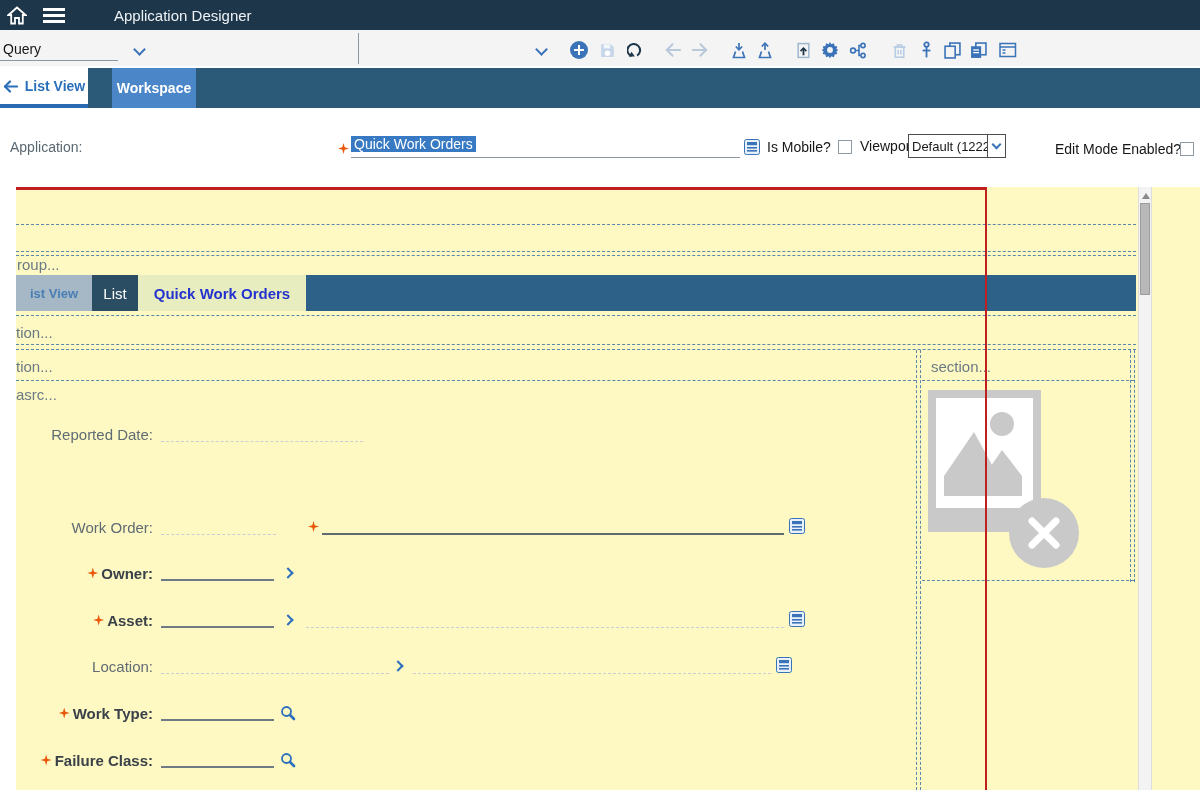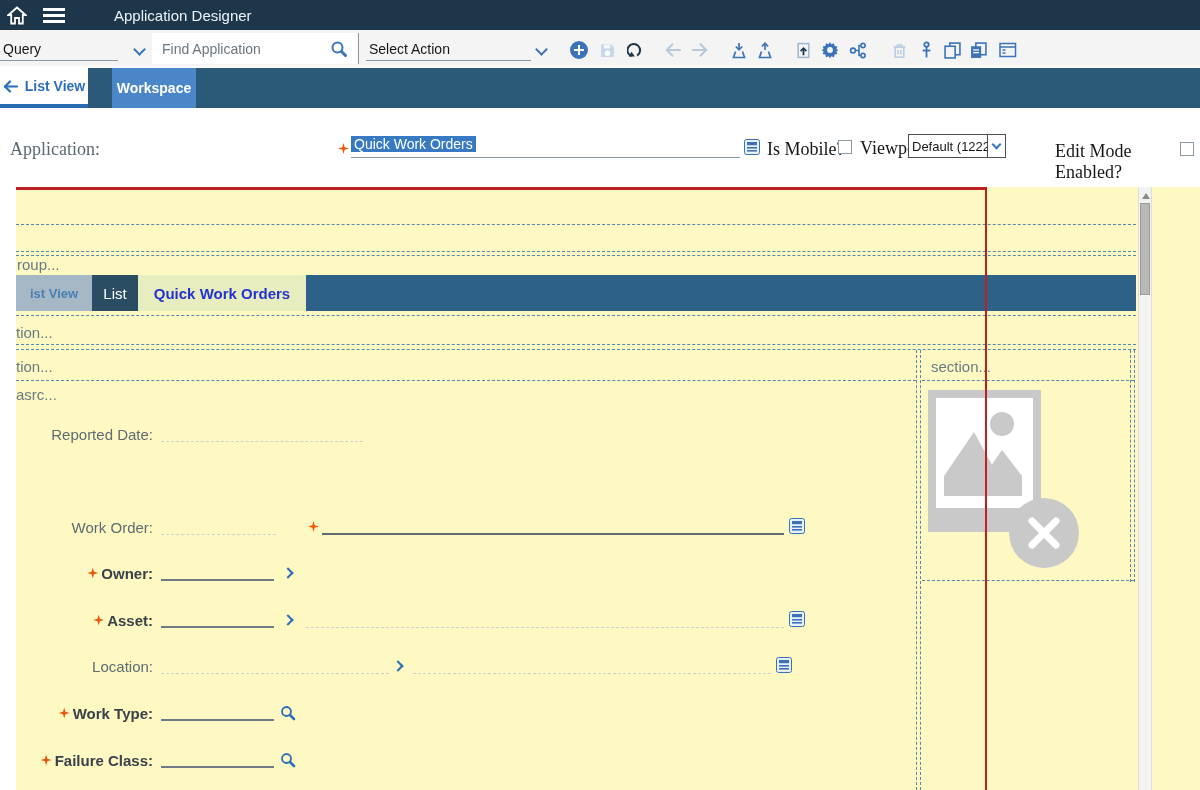--- a/index.html
+++ b/index.html
@@ -30,21 +30,21 @@
   .new-circle::before { left:8px; top:4px; width:2px; height:10px; }
   .new-circle::after { left:4px; top:8px; width:10px; height:2px; }
 
   
   .nav-tabs { position:absolute; left:0; top:68px; width:1200px; height:40px; background:#2a5a78; display:flex;gap:24px; }
   .tab-listview { width:88px; height:40px; background:#fff; border-bottom:4px solid #2a6ab0; display:flex; align-items:center; justify-content:center; gap:6px; color:#2a6fbb; font-weight:bold; font-size:14px; cursor:pointer; }
   .tab-workspace { width:84px; height:40px; background:#4a86c8; color:#fff; font-weight:bold; font-size:14px; display:flex; align-items:center; justify-content:center; cursor:pointer; }
 
   
   .record-bar { position:absolute; left:0; top:108px; width:1200px; height:79px; background:#fff; }
-  .lbl { font-size:18px; color:#5a6872;font-family:Liberation Serif, serif; }
+  .lbl { font-size:14px; color:#5a6872; }
   .uline-input { border-bottom:1px solid #8b98a4; height:22px; font-size:14px; color:#161616; }
   .sel-highlight { background:#3779c2; color:#fff; padding:0 3px; font-size:14px; }
   .cbox { appearance:none; -webkit-appearance:none; width:14px; height:14px; border:1px solid #8d99a5; background:#fff; cursor:pointer; }
   .star { width:11px; height:11px; background:#e8590c; display:inline-block;
           clip-path:polygon(50% 0%,61% 39%,100% 50%,61% 61%,50% 100%,39% 61%,0% 50%,39% 39%); }
   .viewport-sel { position:absolute; left:908px; top:26px; width:98px; height:24px; border:1px solid #4d4d4d; background:#fff; font-size:13px; color:#161616; cursor:pointer; }
   .viewport-sel .vtext { position:absolute; left:3px; top:4px; width:76px; overflow:hidden; white-space:nowrap; }
   .viewport-sel .varrow { position:absolute; right:0; top:0; width:18px; height:22px; border-left:1px solid #4d4d4d; display:flex; align-items:center; justify-content:center; }
 
   
@@ -94,32 +94,22 @@
   </div>
   <div class="app-title">Application Designer</div>
 </div>
 
 <div class="toolbar">
   <div class="query-box">
     <span>Query</span>
   </div>
   <span class="chev-down abs" style="left:135px; top:15px;"></span>
 
-  <div class="find-box">
-    <input type="text" placeholder="Find Application" style="">
-    <svg class="abs" style="left:178px; top:7px;" width="18" height="18" viewBox="0 0 18 18" fill="none" stroke="#3b73b9">
-      <circle cx="7.5" cy="7.5" r="5" stroke-width="2"></circle>
-      <line x1="11.5" y1="11.5" x2="15.5" y2="15.5" stroke-width="3" stroke-linecap="round"></line>
-    </svg>
-  </div>
   <div class="vsep"></div>
 
-  <div class="sel-action">
-    <span>Select Action</span>
-  </div>
   <span class="chev-down abs" style="left:537px; top:15px;"></span>
 
   <div class="tb-icon" style="left:570px;">
     <div class="new-circle"></div>
   </div>
   <div class="tb-icon" style="left:598px;">
     <svg width="17" height="17" viewBox="0 0 16 16">
       <path d="M2 2 H11 L14 5 V14 H2 Z" fill="#c7d6ea"></path>
       <rect x="4.5" y="2.5" width="6" height="3.5" fill="#fff" opacity="0.8"></rect>
       <circle cx="8" cy="10.5" r="2.6" fill="#fff"></circle>

